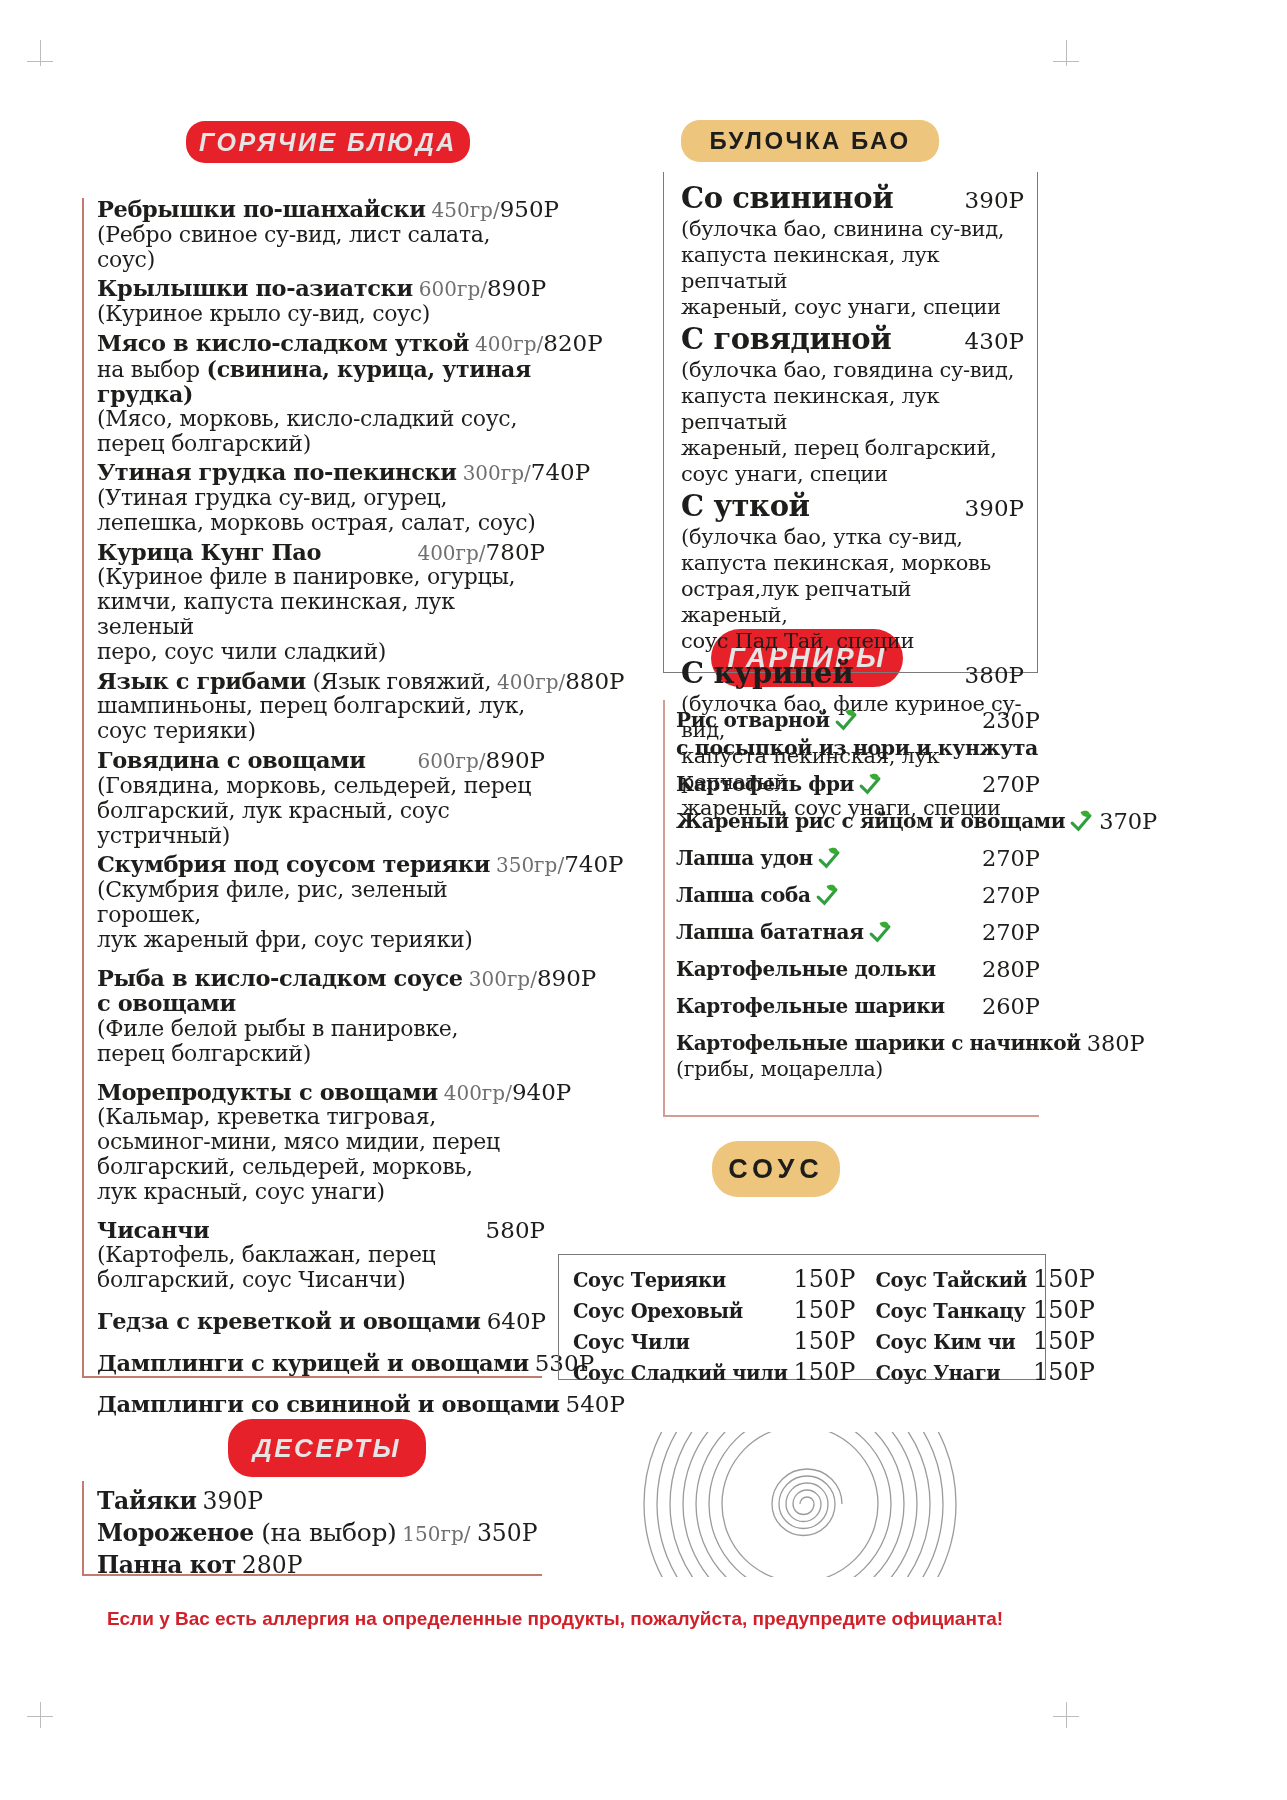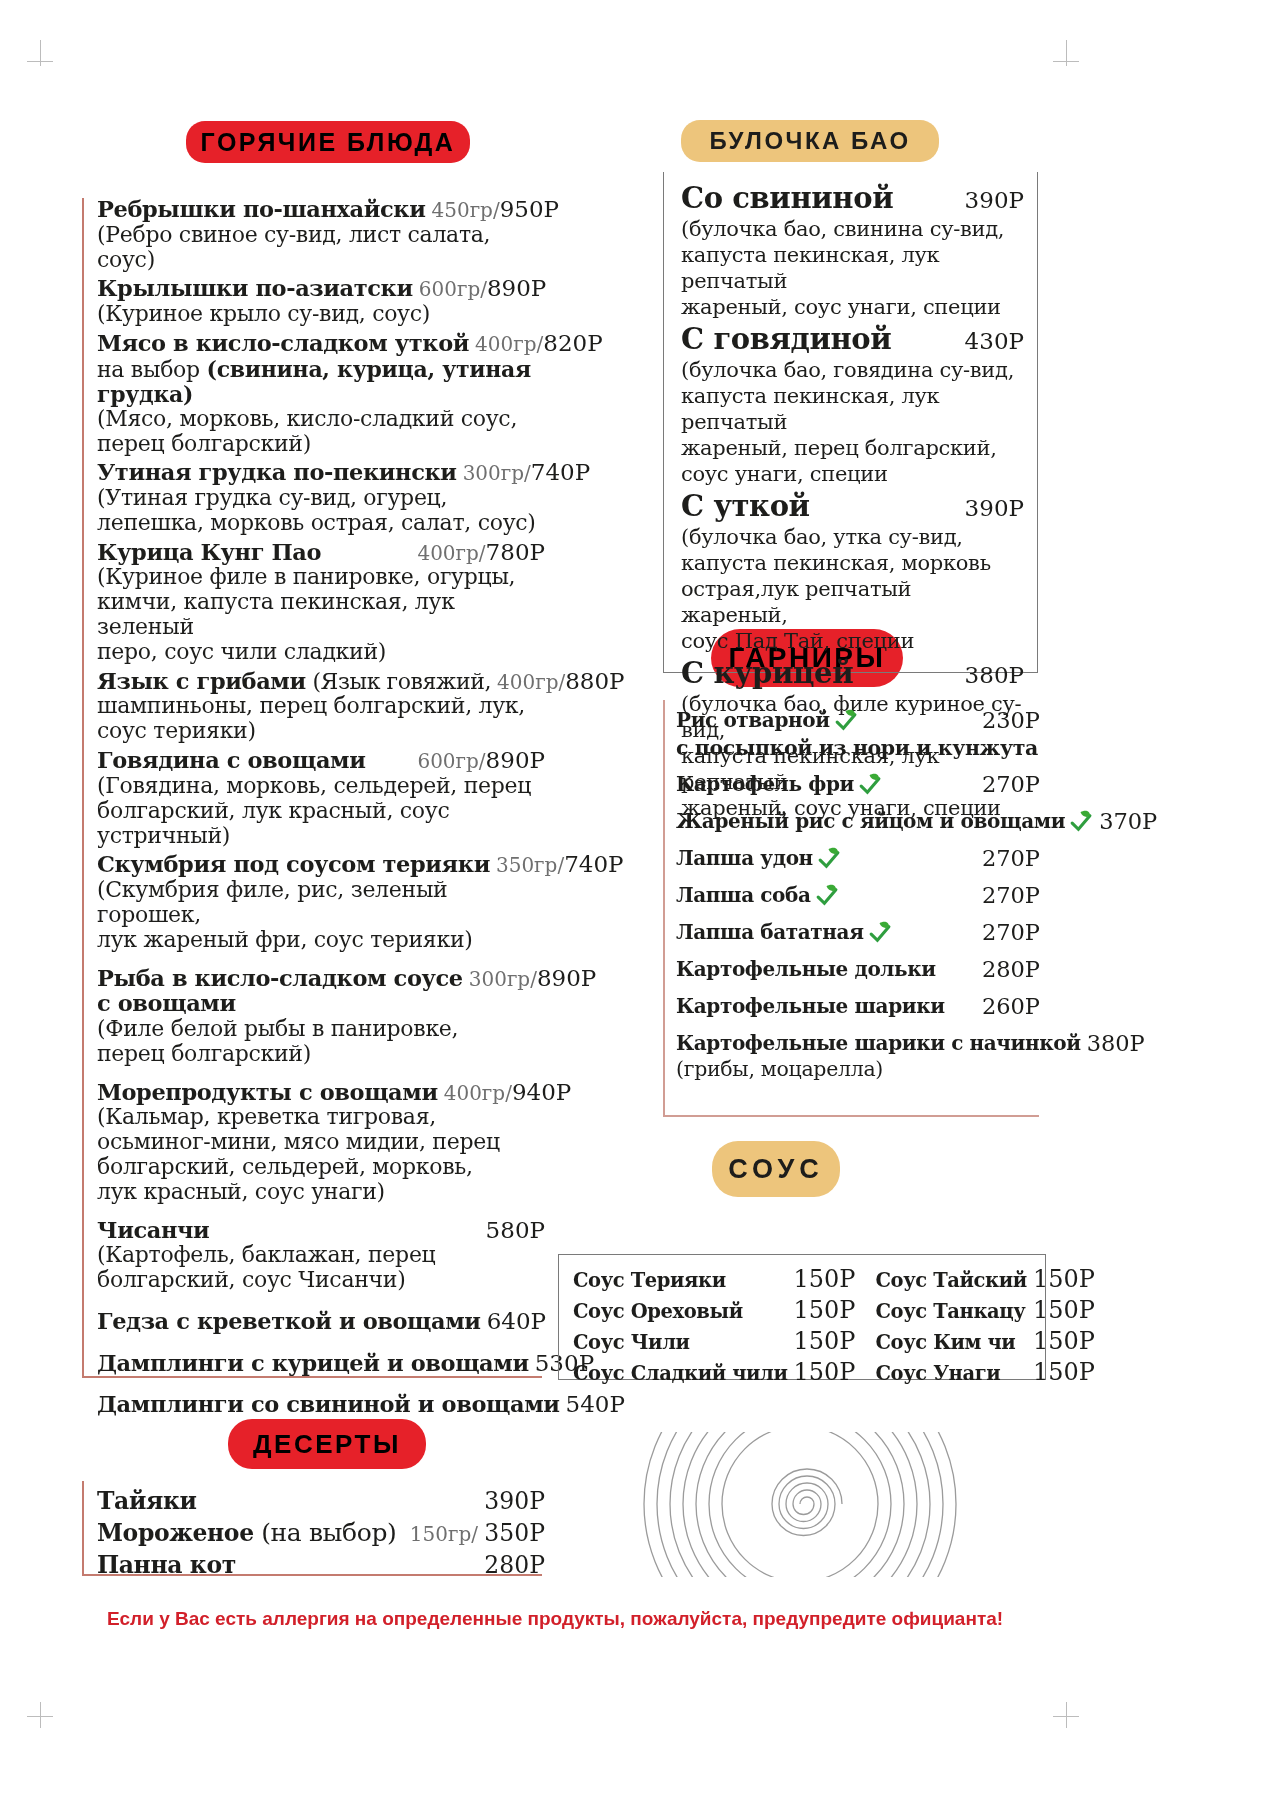--- a/index.html
+++ b/index.html
@@ -3,27 +3,27 @@
 <meta charset="utf-8">
 <style>
   html,body{margin:0;padding:0;background:#fff;}
   .page{position:relative;width:1287px;height:1800px;background:#ffffff;overflow:hidden;
         font-family:"DejaVu Serif", serif;color:#1d1d1b;}
   
   .crop{position:absolute;background:#bcbcbc;}
   
   .badge{position:absolute;display:flex;align-items:center;justify-content:center;
          font-family:"Liberation Sans", sans-serif;font-weight:bold;letter-spacing:2.5px;}
-  .badge.red{background:#e62129;color:#000000;}
+  .badge.red{background:#e62129;color:#e5e5e5;font-style:italic;}
   .badge.tan{background:#edc57c;color:#1d1d1b;}
   .b-hot{left:186px;top:121px;width:284px;height:42px;border-radius:19px;font-size:25px;}
   .b-bao{left:681px;top:120px;width:258px;height:42px;border-radius:19px;font-size:24px;}
   .b-garnish{left:711px;top:629px;width:192px;height:58px;border-radius:29px;font-size:28px;}
   .b-sauce{left:712px;top:1141px;width:128px;height:56px;border-radius:26px;font-size:27px;letter-spacing:5px;}
-  .b-dessert{left:228px;top:1419px;width:198px;height:50px;border-radius:24px;font-size:26px;}
+  .b-dessert{left:228px;top:1419px;width:198px;height:58px;border-radius:24px;font-size:26px;}
   
   .vline,.hline{position:absolute;}
   .redline{background:#c47b6f;}
   .pinkline{background:#d19d94;}
   .hot-rail-v{left:82px;top:198px;width:2px;height:1180px;}
   .hot-rail-h{left:82px;top:1376px;width:460px;height:2px;}
   .gar-rail-v{left:663px;top:700px;width:2px;height:417px;}
   .gar-rail-h{left:663px;top:1115px;width:376px;height:2px;}
   .des-rail-v{left:82px;top:1481px;width:2px;height:95px;}
   .des-rail-h{left:82px;top:1574px;width:460px;height:2px;}
@@ -62,21 +62,21 @@
   .gi .desc{font-size:20.5px;margin-top:2px;}
   .leaf{width:25px;height:25px;margin-left:3px;flex:none;}
   
   .sauce-col{flex:0 0 54%;}
   .sauce-col.right{flex:1;}
   .si{display:flex;align-items:baseline;margin-bottom:3px;}
   .si .b{font-size:19.5px;letter-spacing:-0.4px;white-space:nowrap;}
   .si .p{font-size:24px;margin-left:auto;padding-left:6px;}
   
   .des-list{position:absolute;left:97px;top:1486px;width:448px;}
-  .di{display:flex;justify-content:space-between;align-items:baseline;margin-bottom:3px;}
+  .di{display:flex;justify-content:flex-start;align-items:baseline;margin-bottom:3px;}
   .di .nm{font-size:23.5px;}
   .di .sfx{font-weight:normal;font-size:25px;}
   .di .p{font-size:23.5px;}
   
   .spiral{position:absolute;left:635px;top:1432px;}
   .allergy{position:absolute;left:35px;top:1608px;width:1040px;text-align:center;
            font-family:"Liberation Sans", sans-serif;font-weight:bold;font-size:19px;color:#d2202a;}
 </style>
 </head>
 <body>

